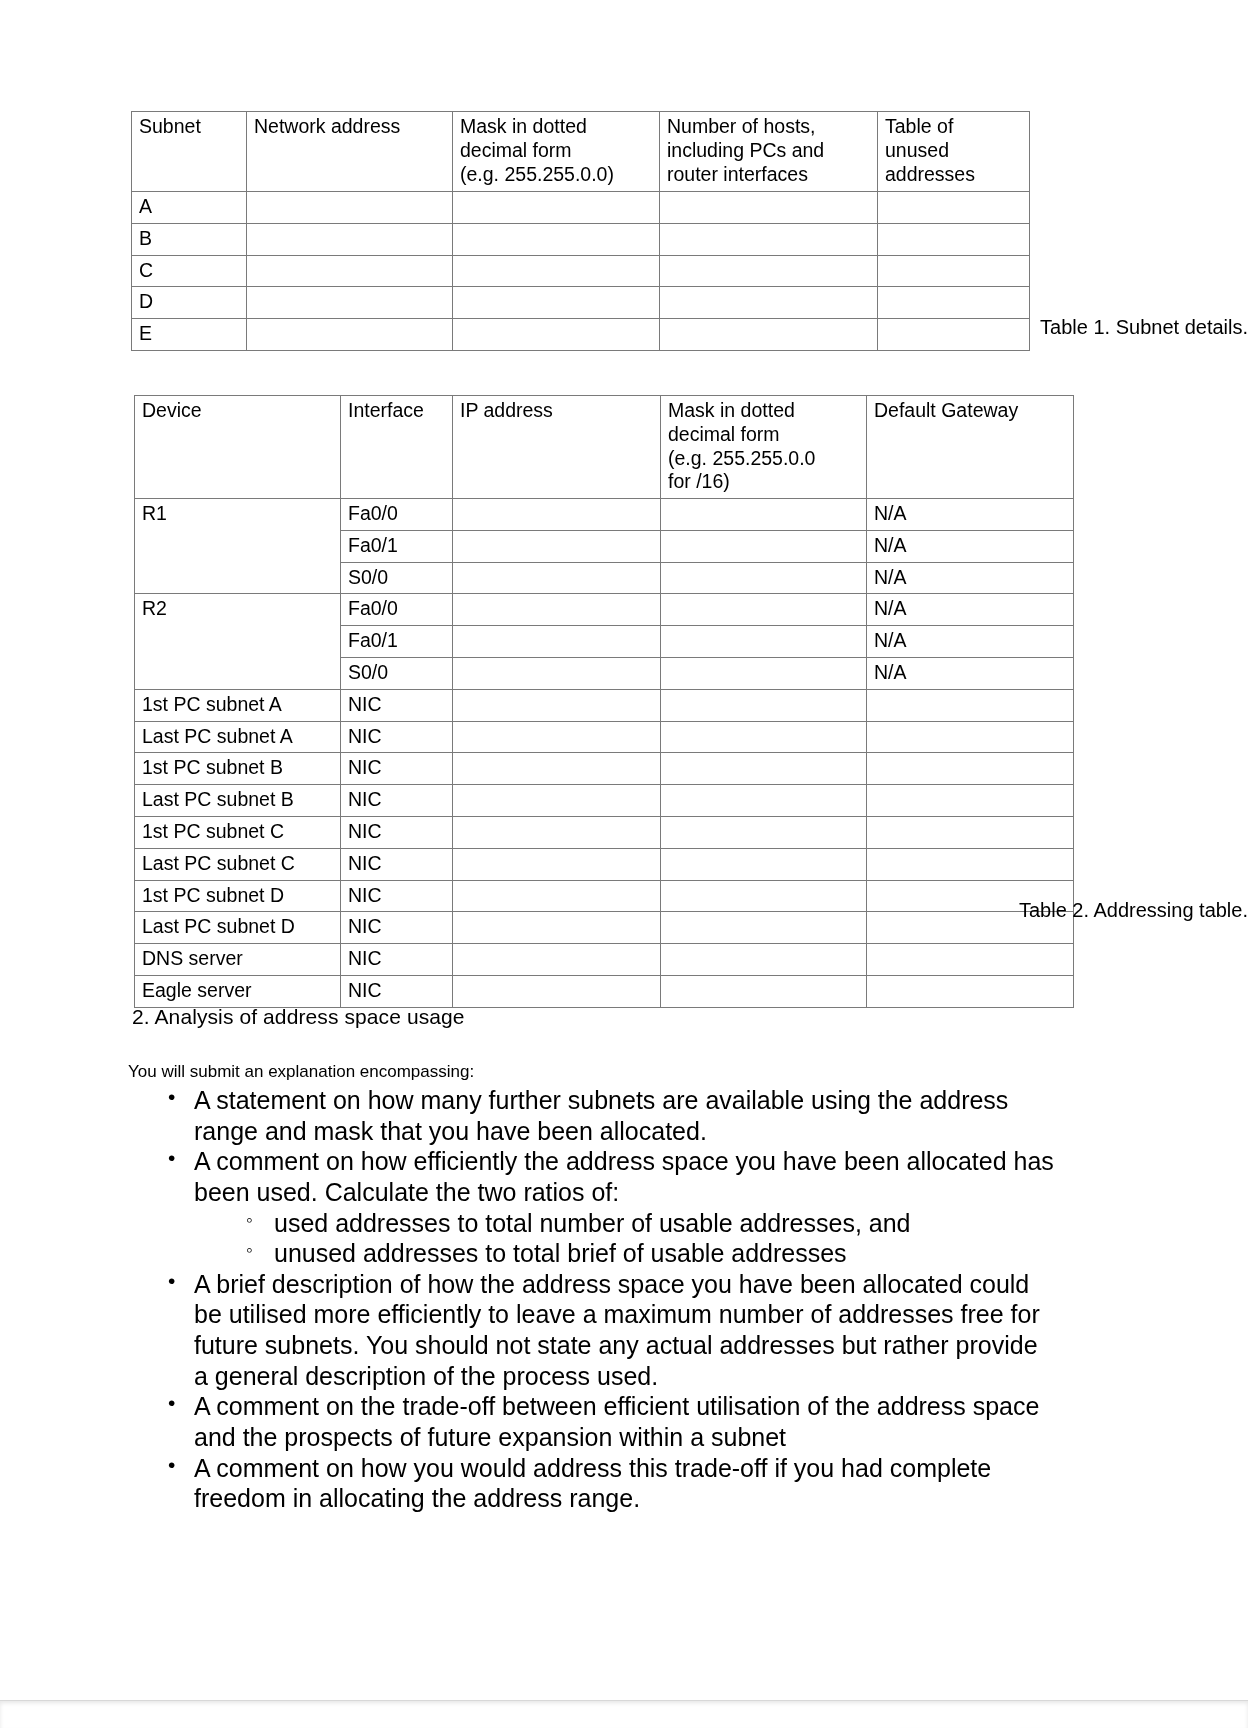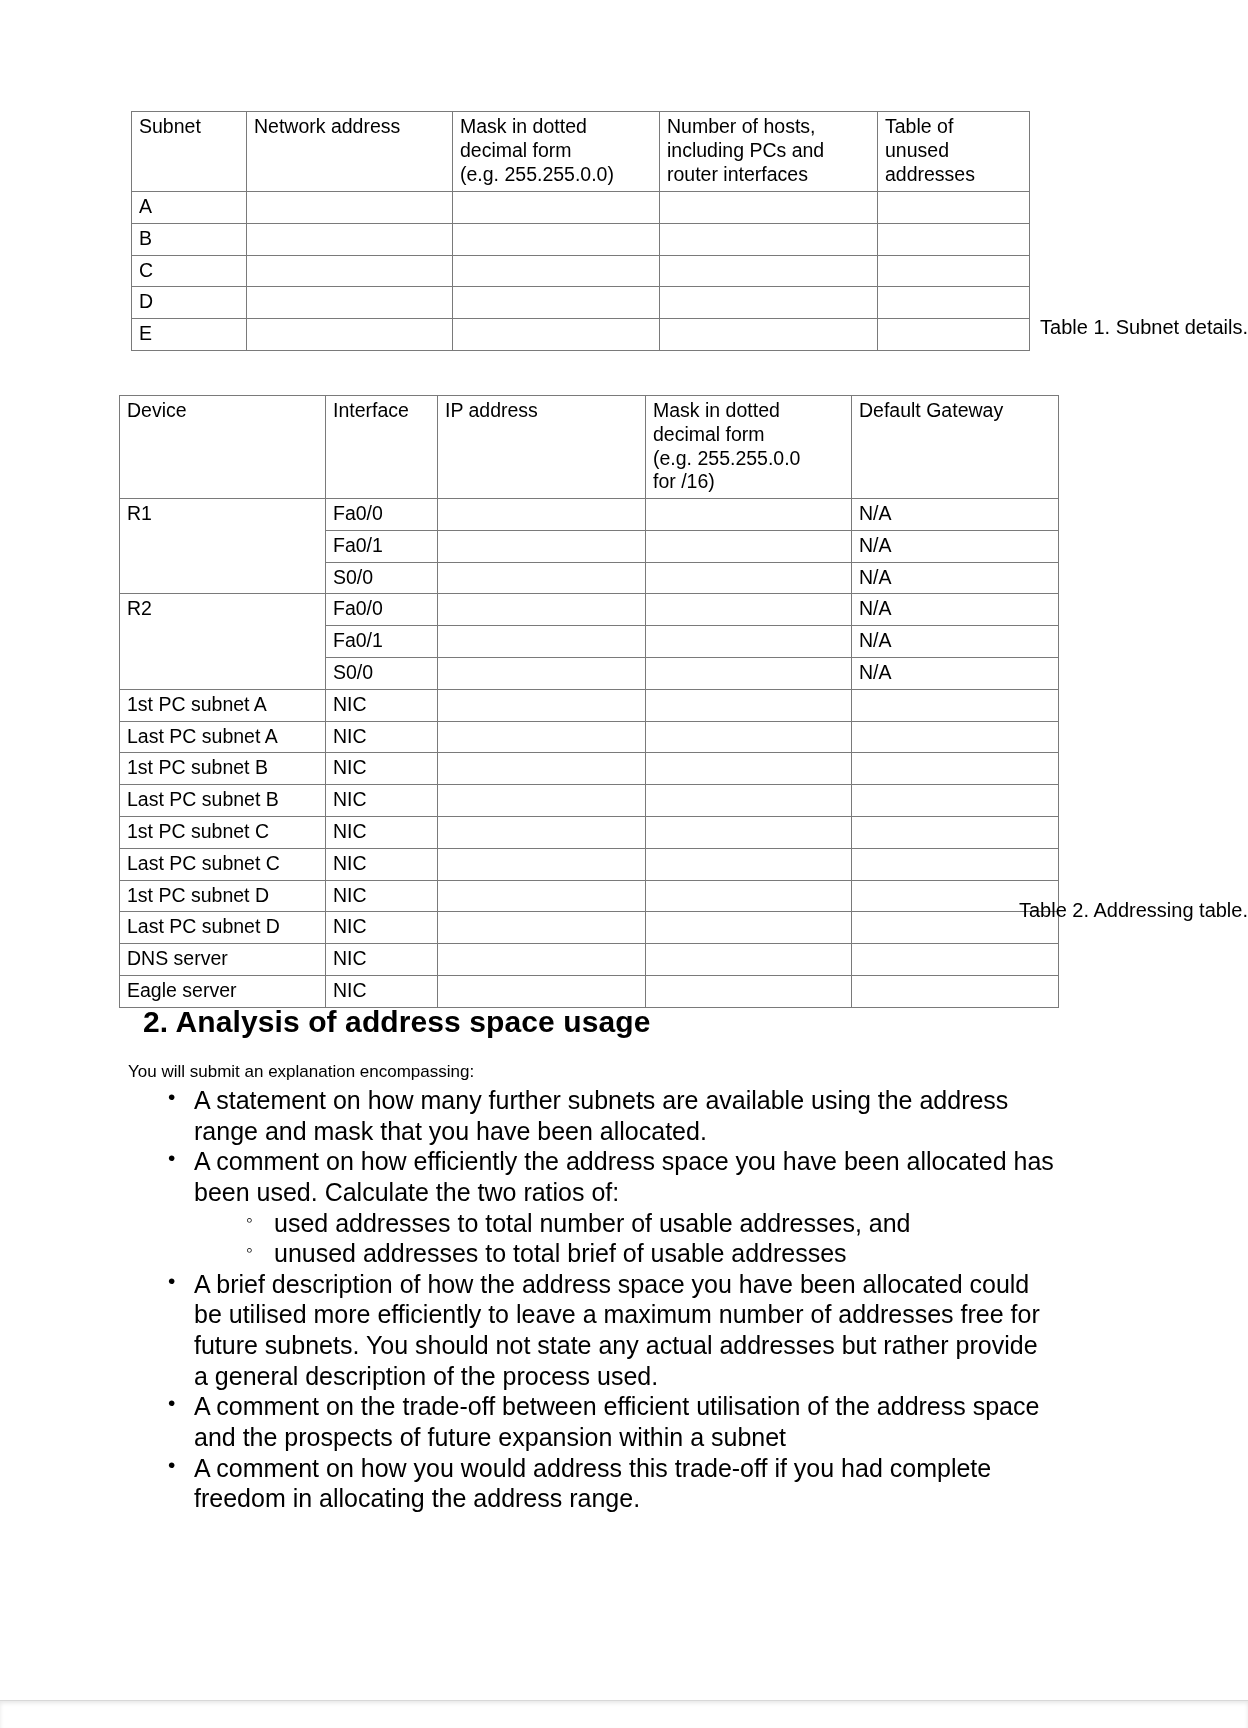--- a/index.html
+++ b/index.html
@@ -66,42 +66,42 @@
     font-size: 20px;
     text-align: right;
     width: 100%;
     left: 0;
   }
   #caption1 { top: 316px; }
 
   
   #table2 {
     position: absolute;
-    left: 119px;
+    left: 134px;
     top: 395px;
     width: 869px;
   }
   #table2 .d0 { width: 192px; }
   #table2 .d1 { width: 98px; margin-top: 35px; }
   #table2 .d2 { width: 194px; }
   #table2 .d3 { width: 192px; }
   #table2 .d4 { width: 193px; margin-top: 22px; }
   #table2 tr.hdr td { height: 93px; }
   #table2 tr.r td { height: 18px; }
   #table2 td.vmerge { vertical-align: top; }
 
   #caption2 { top: 899px; }
 
   
   .section-heading {
     position: absolute;
-    left: 143px;
+    left: 132px;
     top: 1005px;
-    font-size: 30px;
-    font-weight: bold;
+    font-size: 21px;
+    font-weight: normal;
     letter-spacing: 0.1px;
   }
   .intro-line {
     position: absolute;
     left: 128px;
     top: 1062px;
     font-size: 17px;
   }
   ul.bullets {
     position: absolute;

